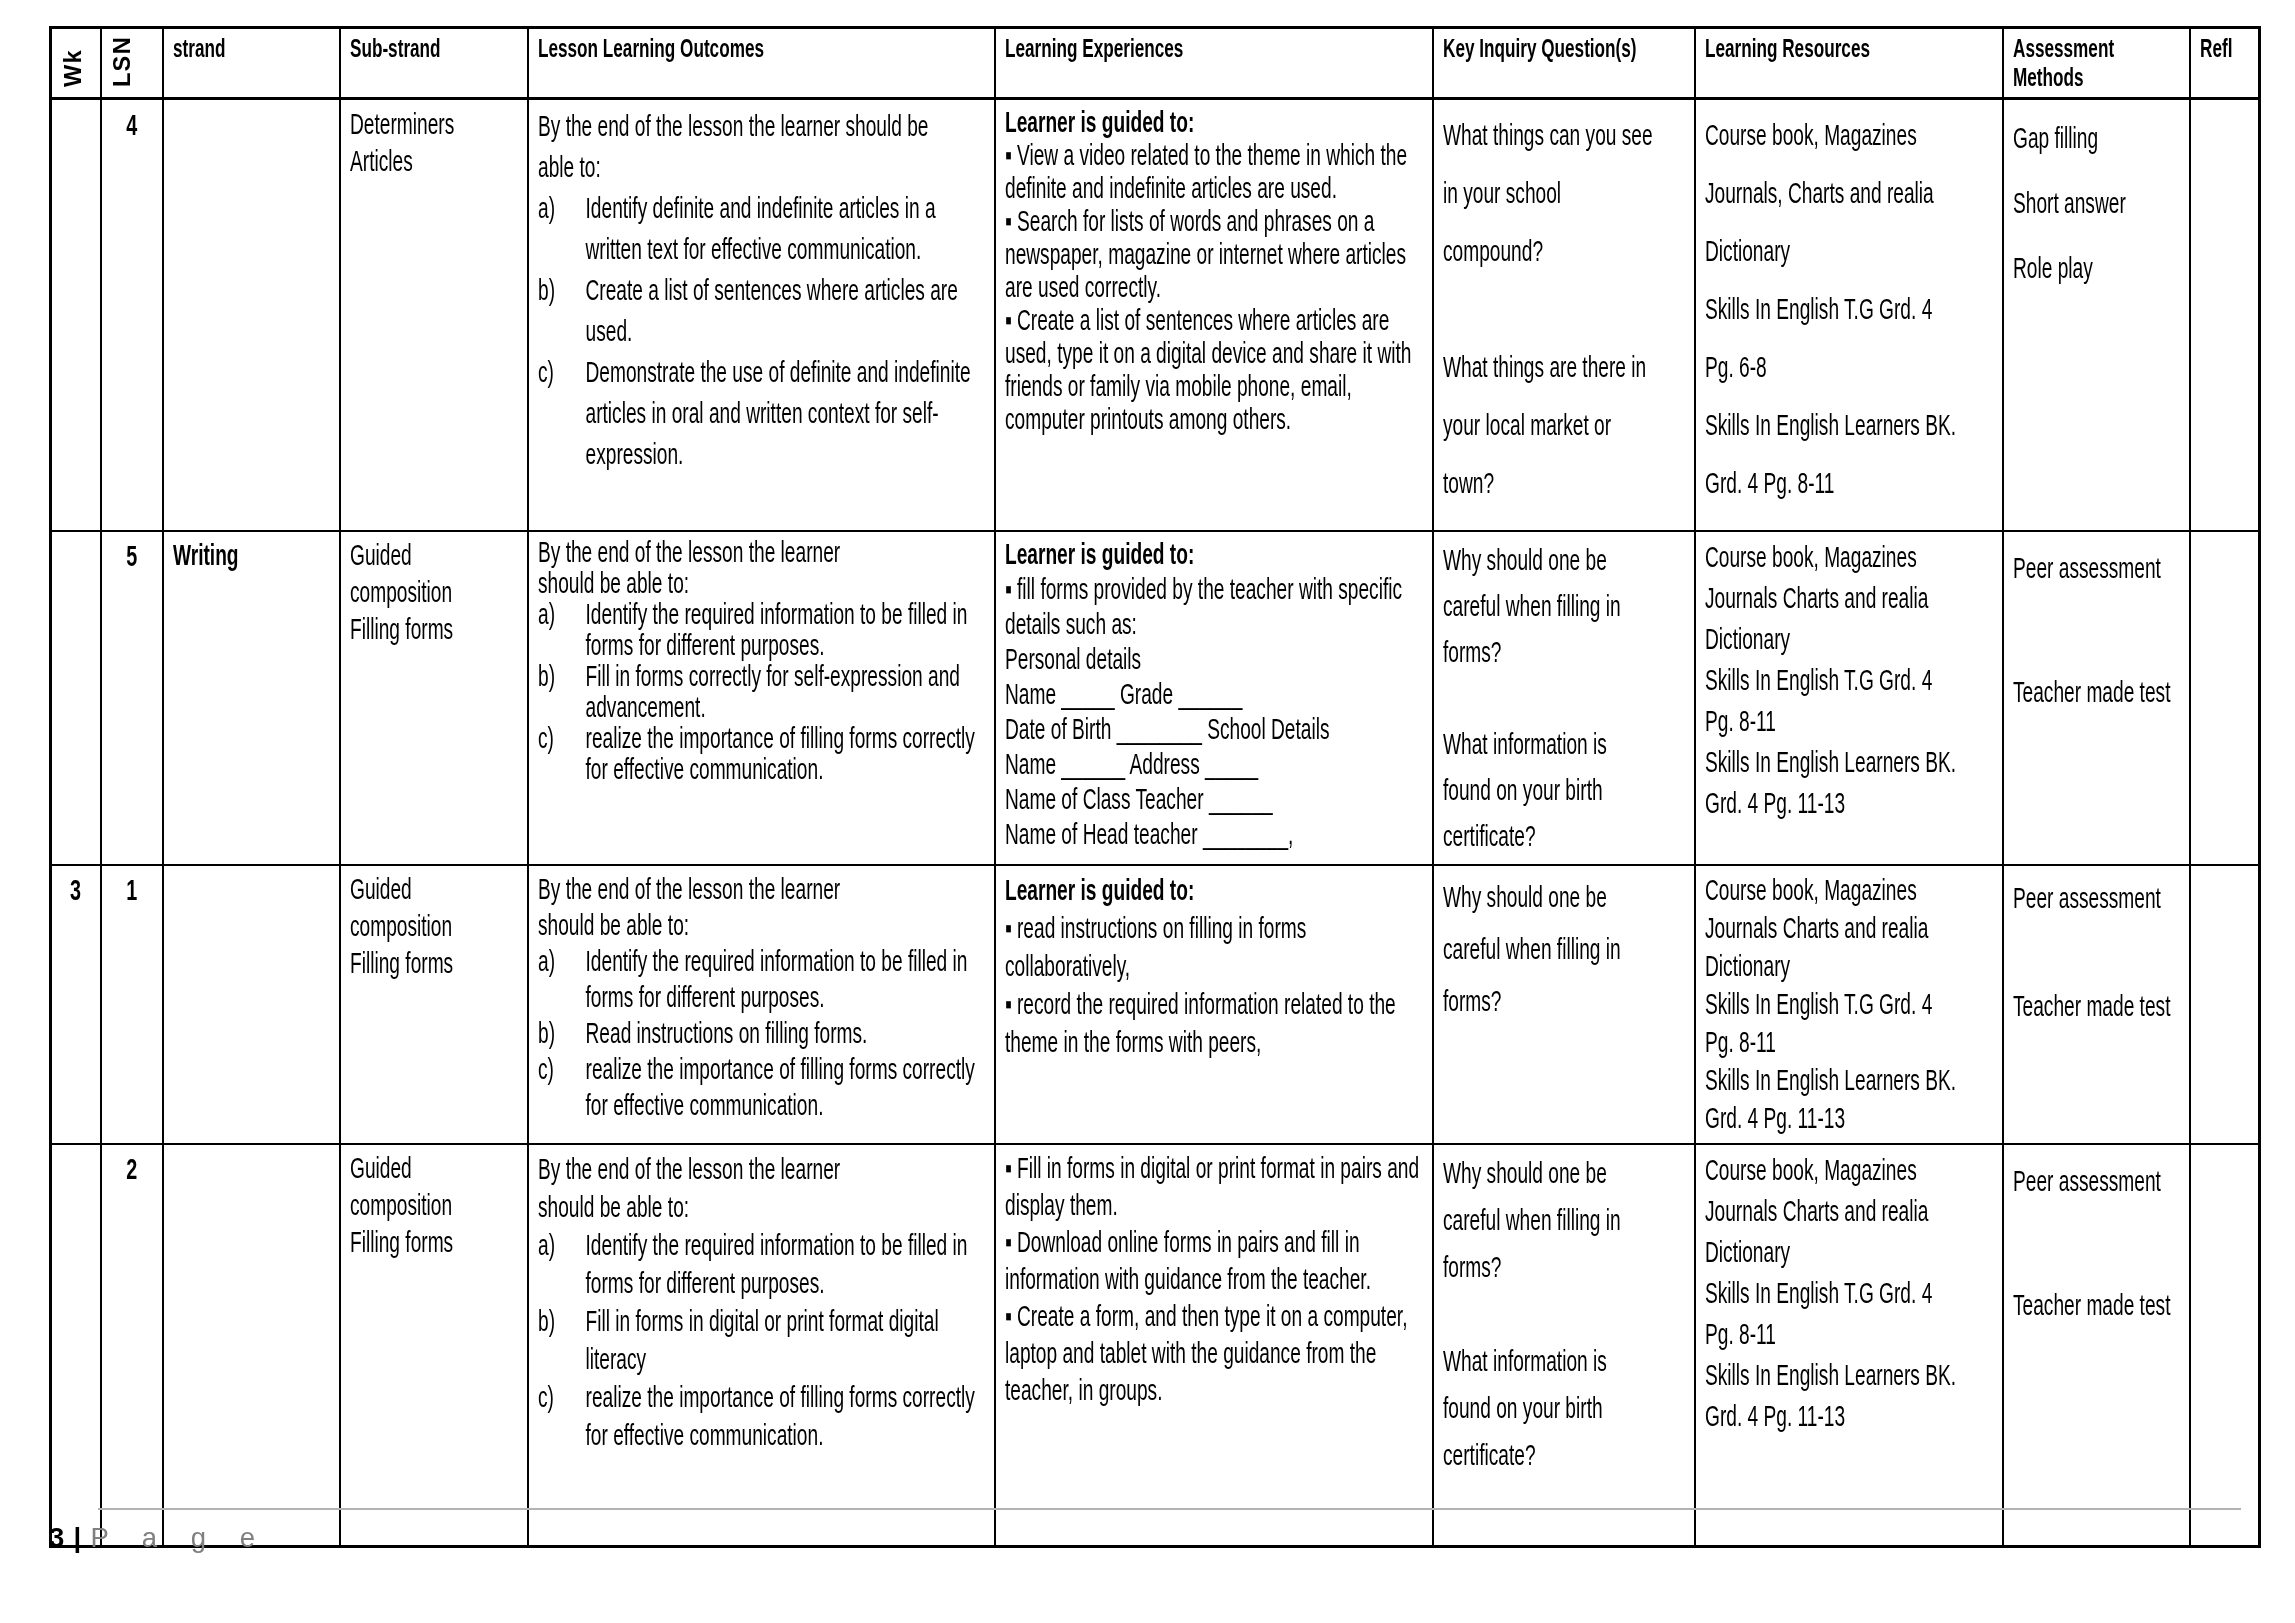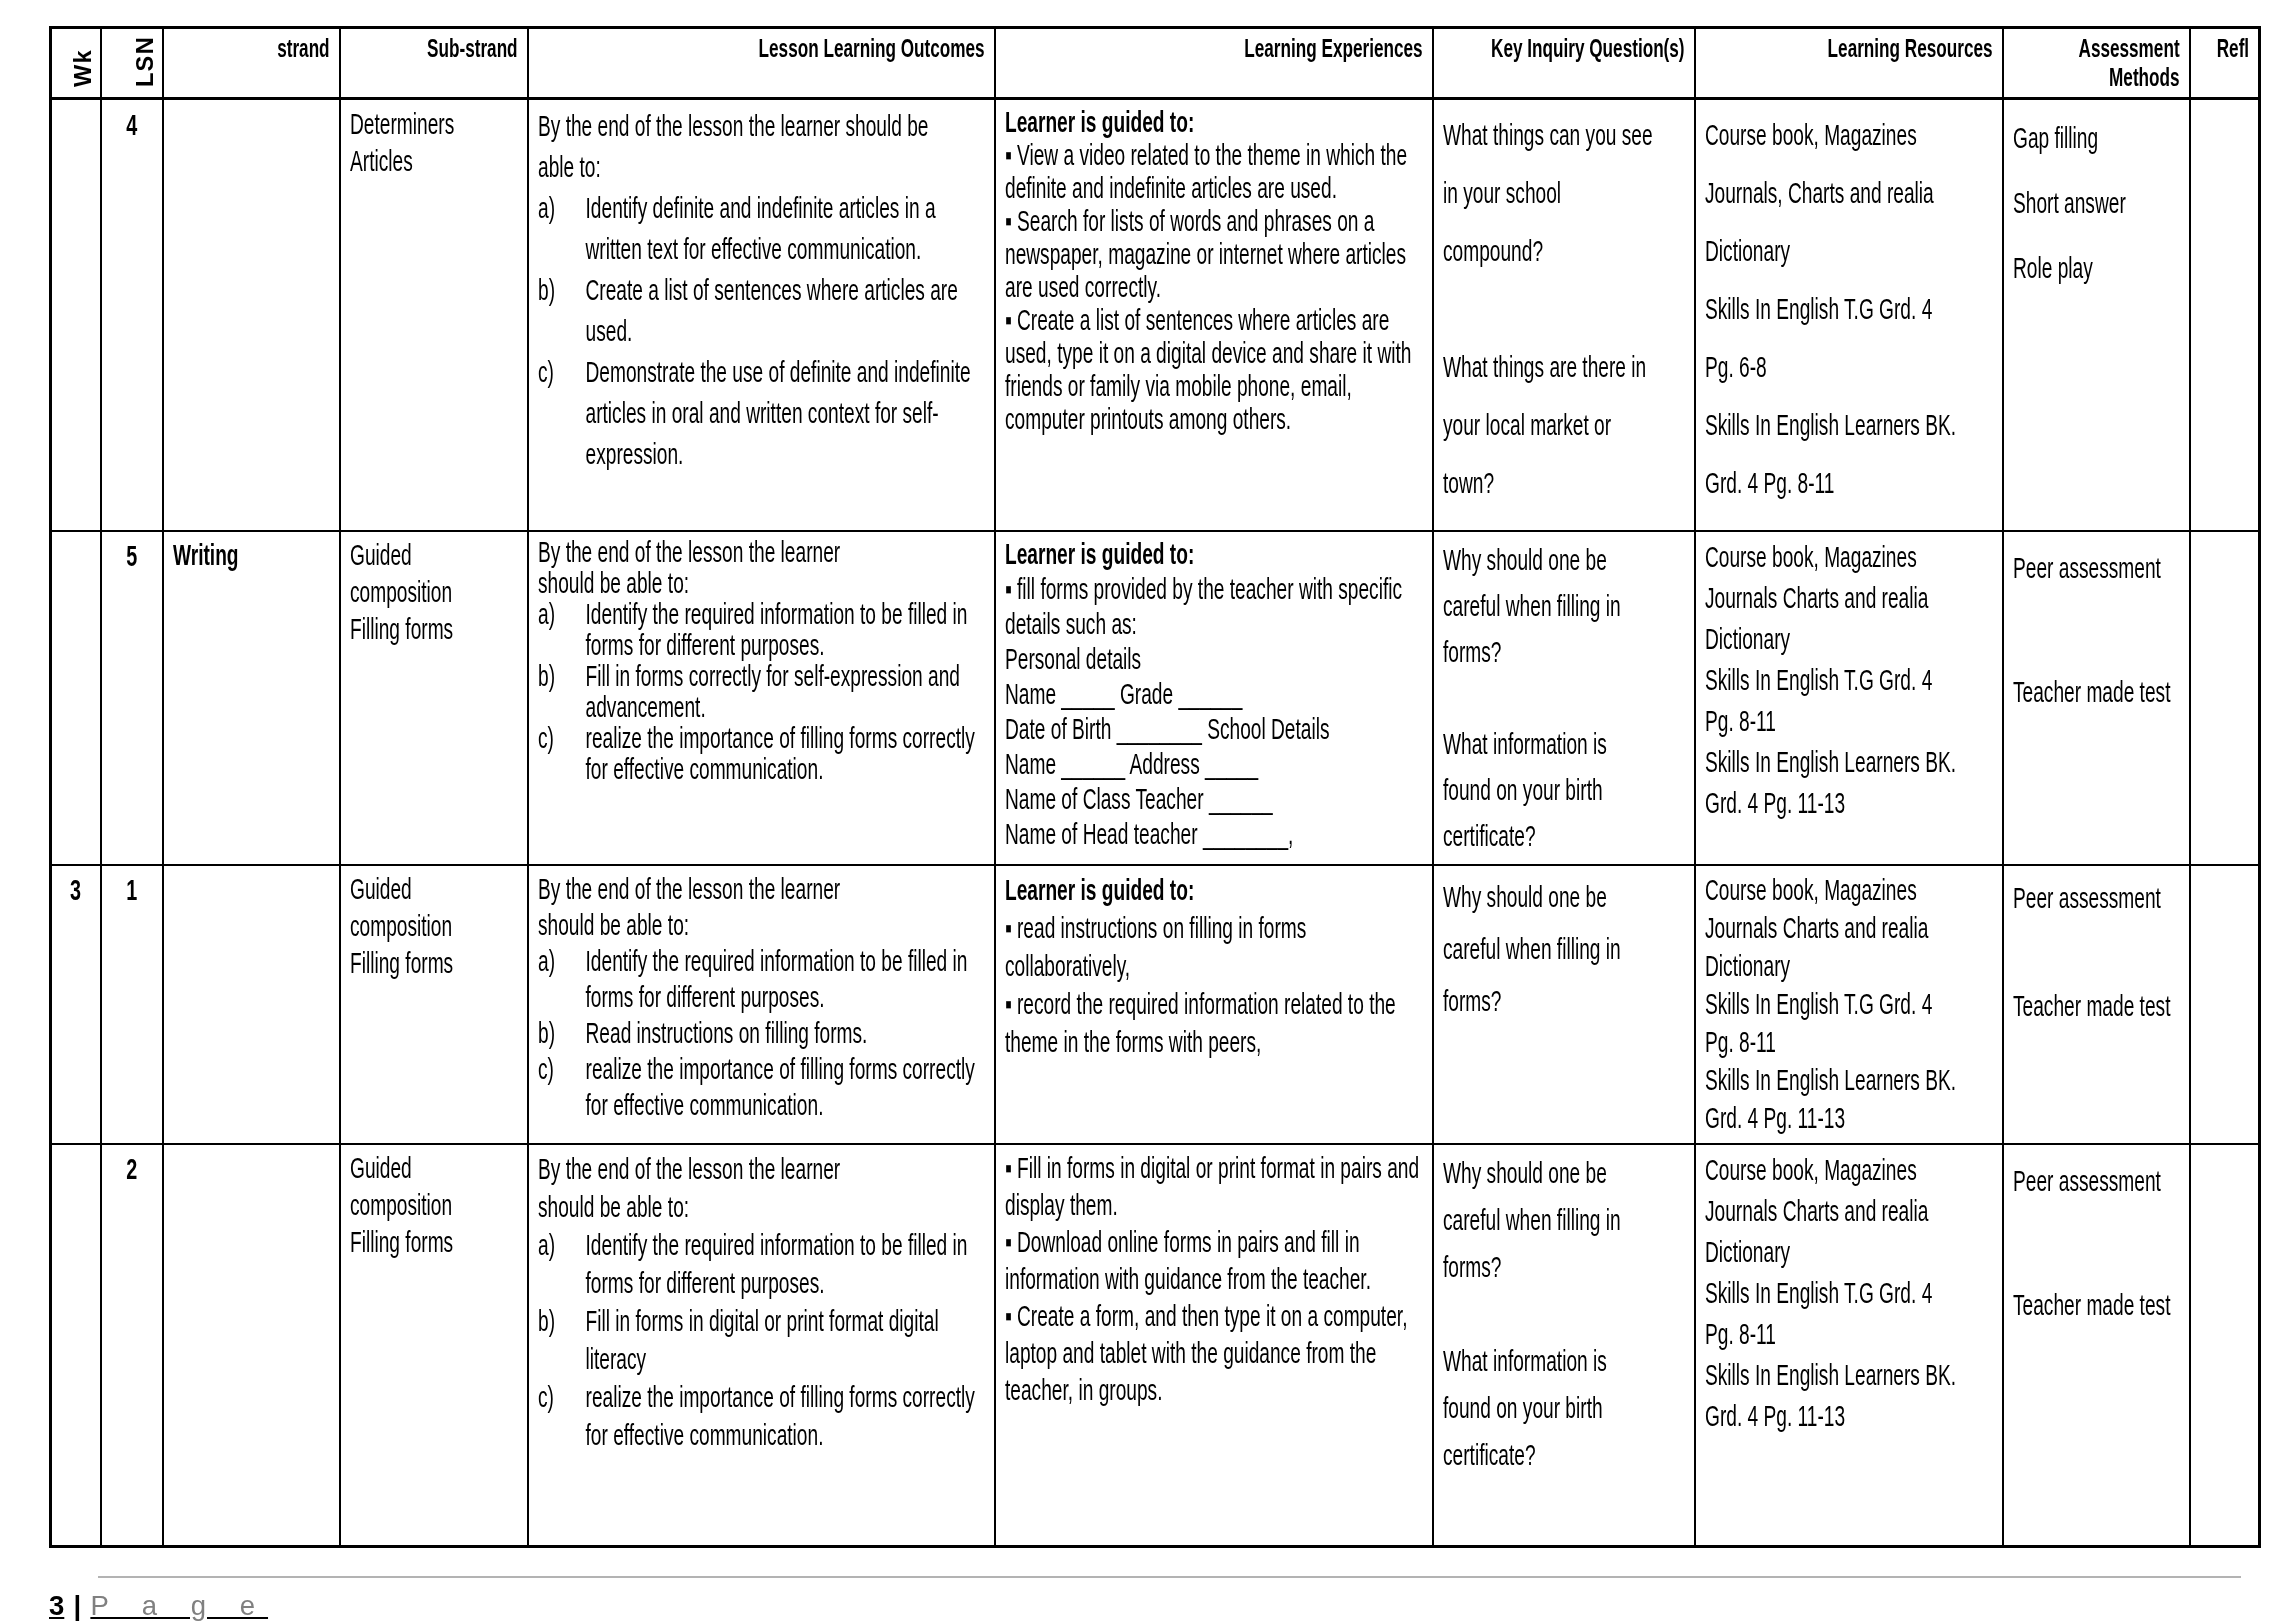--- a/index.html
+++ b/index.html
@@ -17,21 +17,21 @@
     border:3.3px solid #000;
     background:#fff;
   }
   td,th{
     border:2px solid #000;
     vertical-align:top;
     padding:5.2px 9.2px;
     overflow:hidden;
   }
   th{
-    font-weight:bold;text-align:right;
+    font-weight:bold;text-align:left;
     border-bottom:3.3px solid #000;
     white-space:pre-line;
   }
   tr.head{height:59px;}
   
   .cx{
     transform:scaleX(0.66);
     transform-origin:0 0;
     width:151.5%;
     font-size:29px;
@@ -60,21 +60,21 @@
   
   th.vert{vertical-align:bottom;padding:3.9px 2.6px 7.9px 7.9px;}
   .rot{
     display:inline-block;
     writing-mode:vertical-rl;
     transform:rotate(180deg);
     font-size:23.6px;font-weight:bold;
     letter-spacing:1.3px;
   }
   
-  .footer{position:absolute;left:49px;top:1576px;width:2199px;text-decoration:underline;}
+  .footer{position:absolute;left:49px;top:1508px;width:2199px;}
   .footer-line{margin-left:49px;width:2143px;border-top:2.6px solid #b3b3b3;}
   .footer-text{margin-top:11.8px;font-size:27.5px;}
   .pg-num{font-weight:bold;color:#000;}
   .pg-sep{font-weight:bold;color:#000;padding:0 9.2px;}
   .pg-label{color:#808080;letter-spacing:13px;}
 </style>
 </head>
 <body>
 
 <div class="page">

